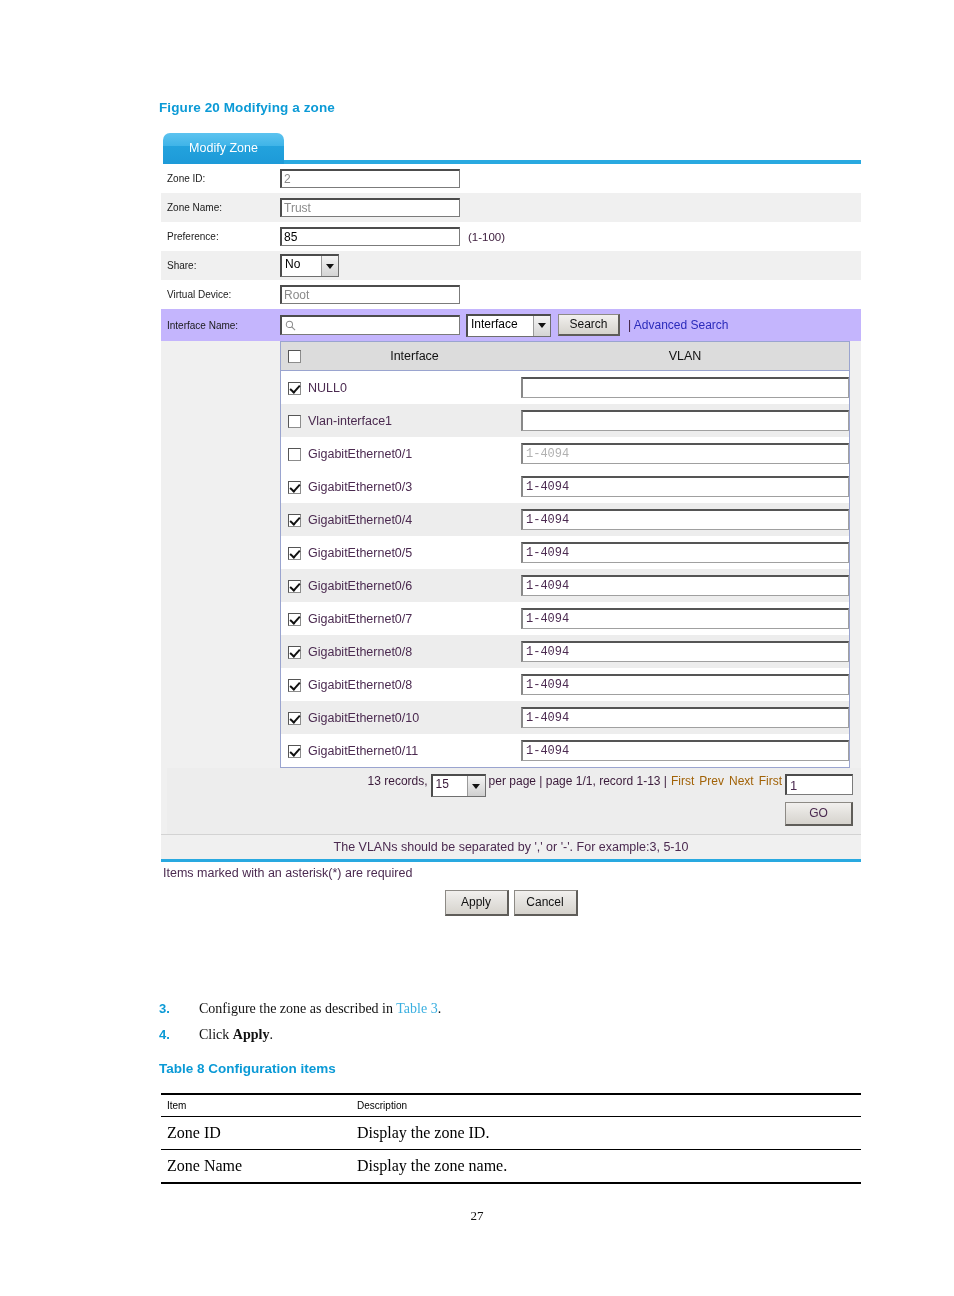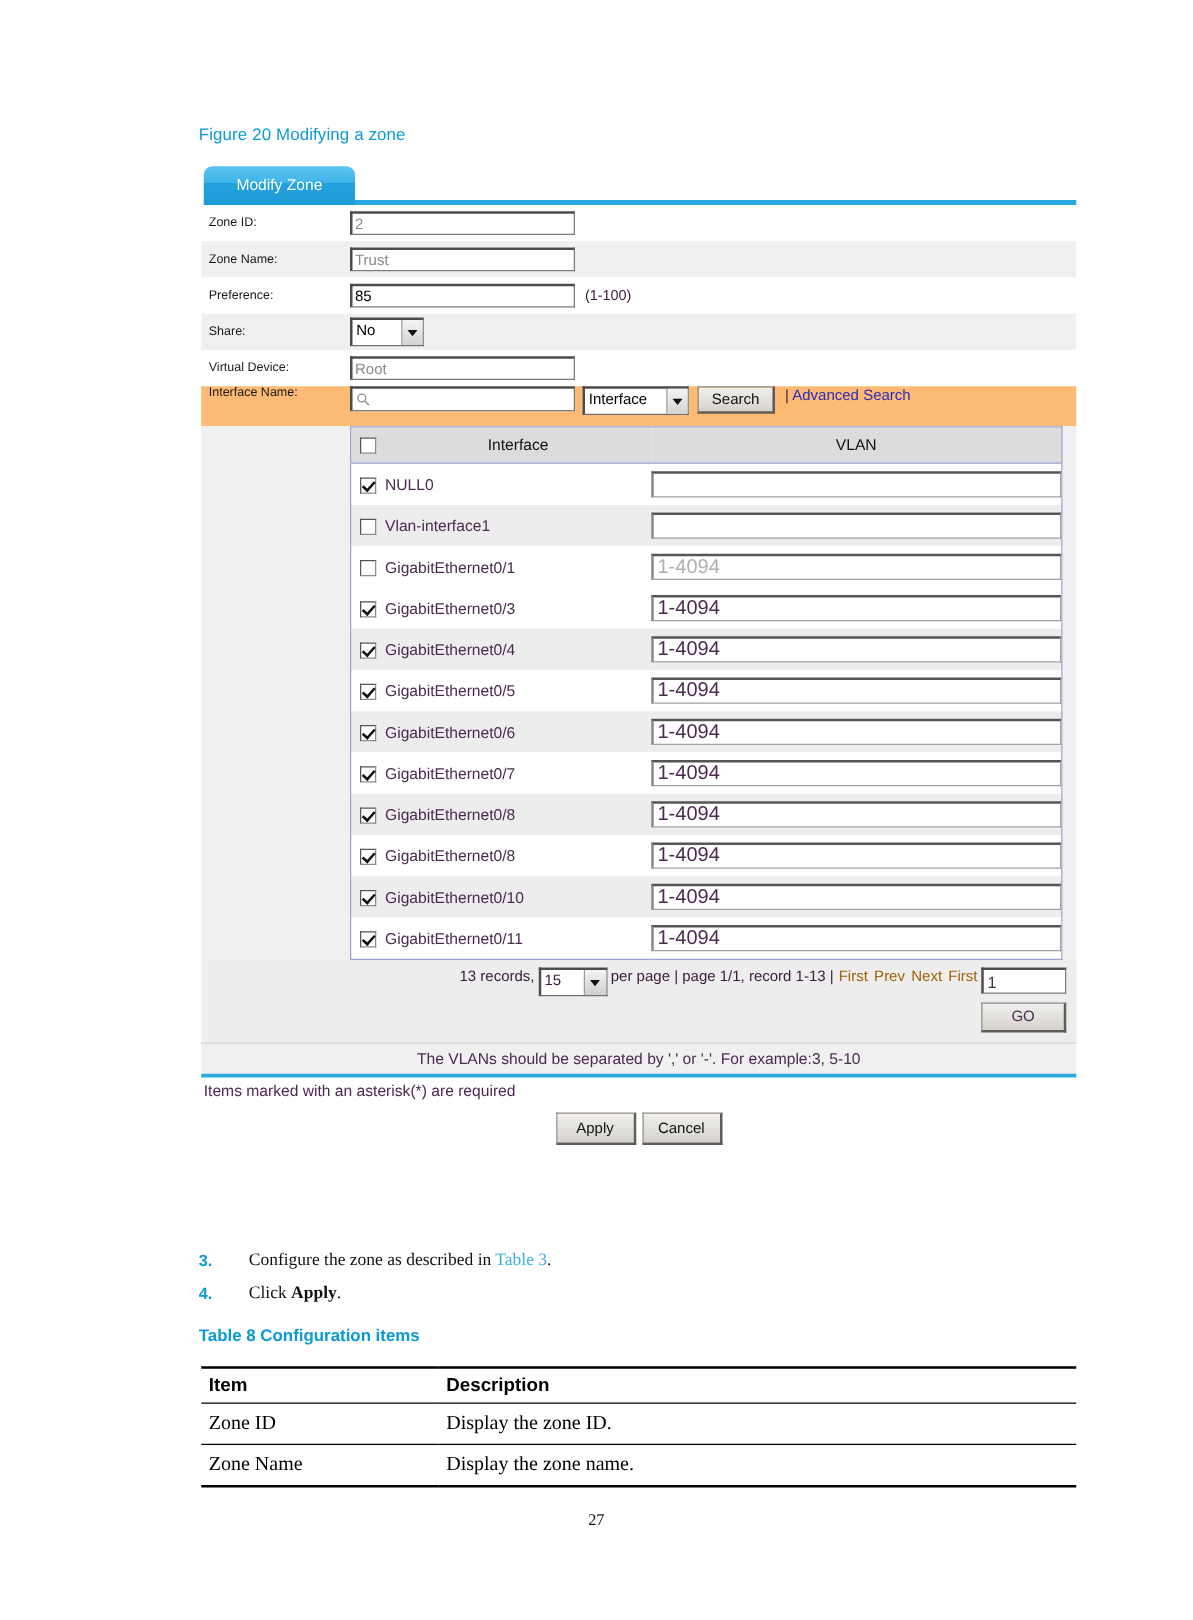--- a/index.html
+++ b/index.html
@@ -14,21 +14,21 @@
     font-family: "Liberation Sans", sans-serif;
     color: #000;
     overflow: hidden;
   }
 
   
   .fig-caption {
     position: absolute;
     left: 159px; top: 100px;
     font-size: 13.5px;
-    font-weight: normal;
+    font-weight: bold;
     color: #0b9ad6;
     letter-spacing: 0.1px;
   }
 
   
   .shot {
     position: absolute;
     left: 161px; top: 133px;
     width: 700px;
   }
@@ -127,23 +127,23 @@
   }
   .caret {
     width: 0; height: 0;
     border-left: 4px solid transparent;
     border-right: 4px solid transparent;
     border-top: 5px solid #111;
   }
 
   
   .searchrow {
-    display: flex; align-items: flex-start;
+    display: flex; align-items: center;
     height: 32px;
-    background: #fdba74;
+    background: #c4b5fd;
     padding-left: 6px;
     box-sizing: border-box;
   }
   .searchinput {
     position: relative;
     width: 180px; height: 20px;
     box-sizing: border-box;
     border: 1px solid #7b7b7b;
     border-top: 2px solid #4c4c4c;
     border-left: 2px solid #4c4c4c;
@@ -211,25 +211,25 @@
   .ifname { color: #4b2a50; padding-left: 8px; }
   .vcell { padding: 0 4px 0 6px; }
   .vinput {
     box-sizing: border-box;
     width: 100%;
     height: 21px;
     border: 1px solid #a0a0a0;
     border-top: 2px solid #555;
     border-left: 2px solid #888;
     background: #fff;
-    font-size: 16px;
+    font-size: 12px;
     padding-left: 3px;
     line-height: 16px;
     color: #4b2a50;
-    font-family: Liberation Sans, sans-serif;
+    font-family: Liberation Mono, monospace;
   }
   .vinput.dim { color: #b0b0b0; }
 
   .cbx {
     display: inline-block;
     width: 13px; height: 13px;
     box-sizing: border-box;
     border: 1px solid #8c8c8c;
     border-top-color: #555;
     border-left-color: #555;
@@ -351,22 +351,22 @@
 
   .dtable {
     position: absolute;
     left: 161px; top: 1093px;
     width: 700px;
     border-collapse: collapse;
     font-family: "Liberation Serif", serif;
   }
   .dtable th {
     text-align: left;
-    font-size: 15px;
-    font-weight: bold;
+    font-size: 10px;
+    font-weight: normal;
     padding: 5px 0 5px 6px;
     border-top: 2.5px solid #000;
     border-bottom: 1.2px solid #000;
     font-family: "Liberation Sans", sans-serif;
   }
   .dtable td {
     font-size: 16px;
     padding: 7px 0 7px 6px;
     border-bottom: 1px solid #000;
   }

